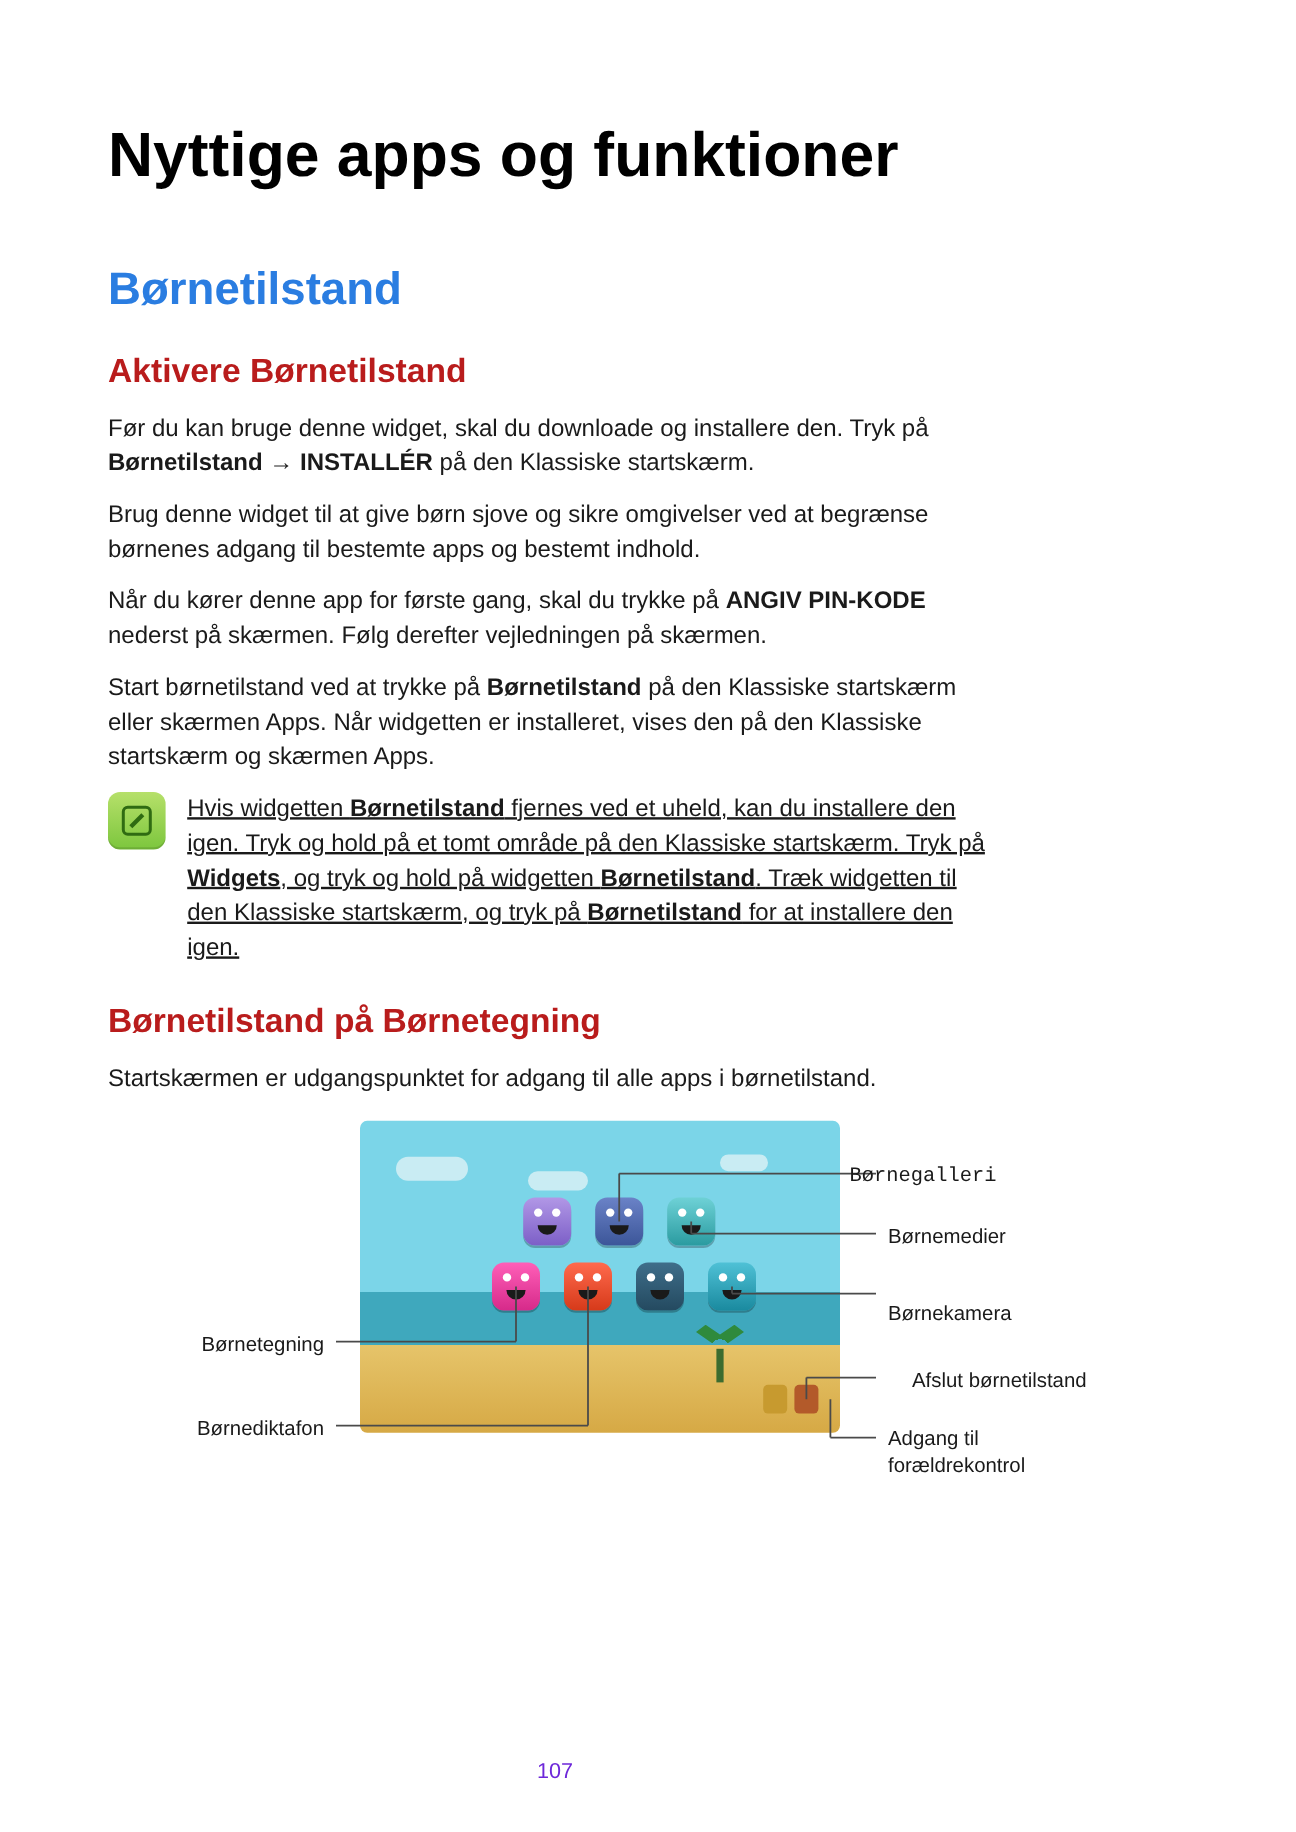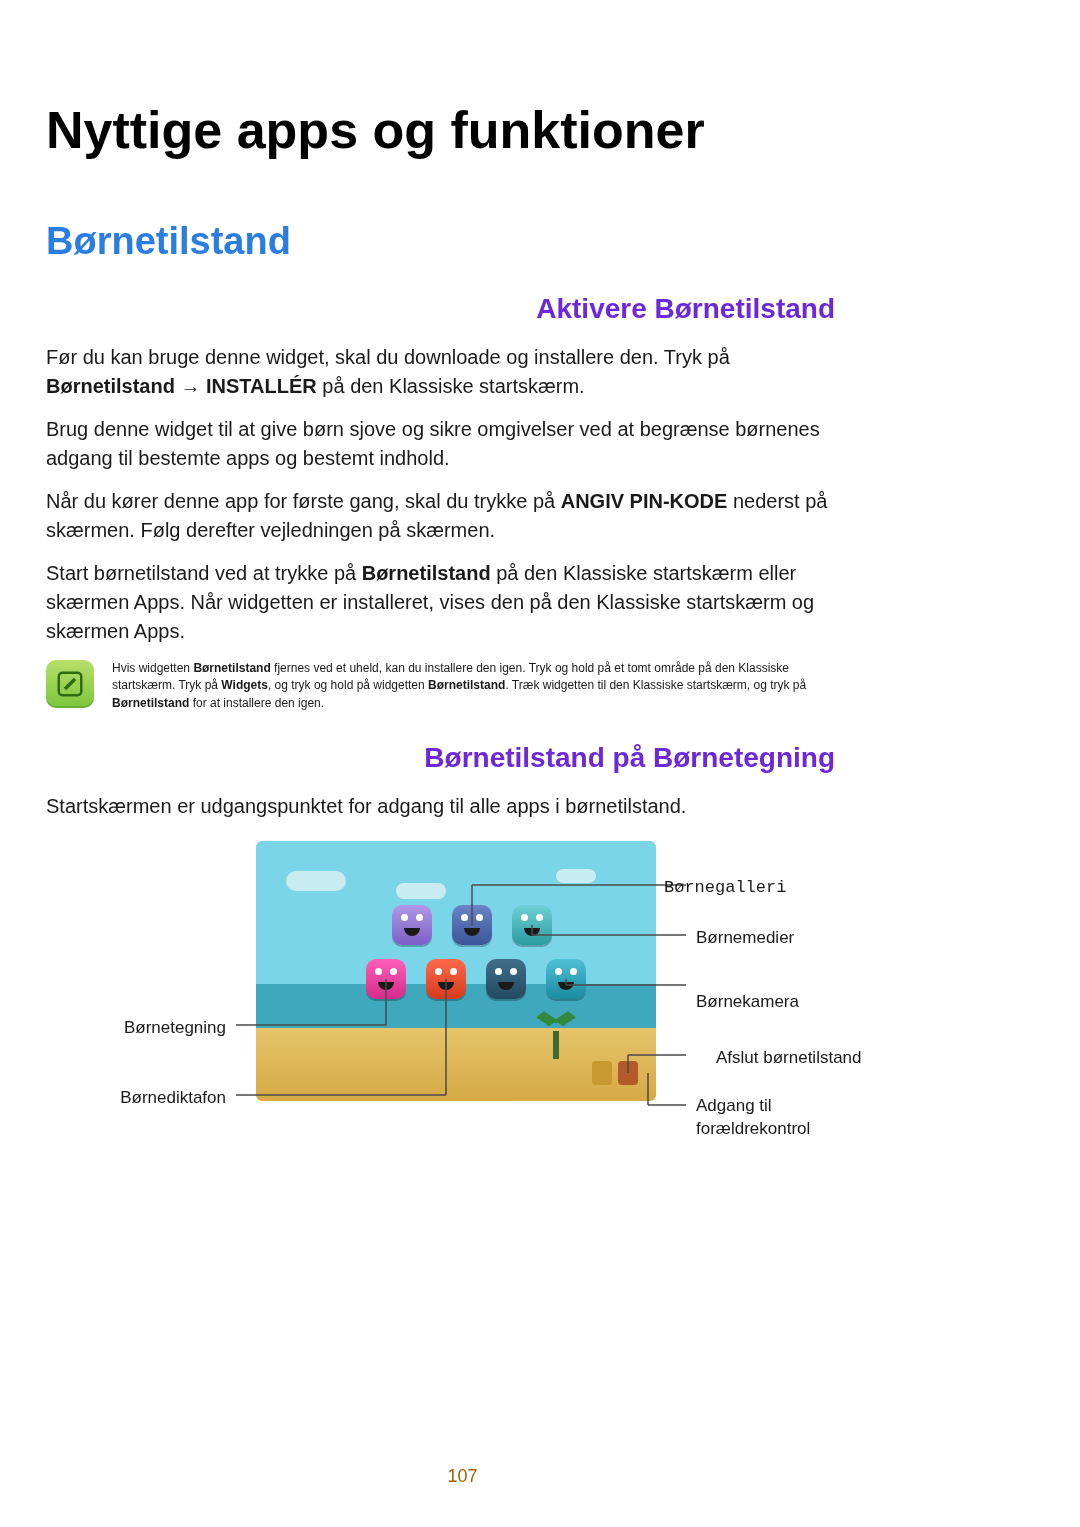--- a/index.html
+++ b/index.html
@@ -6,41 +6,40 @@
     margin: 0;
     padding: 0;
     background: #ffffff;
     font-family: Arial, Helvetica, sans-serif;
     color: #1a1a1a;
   }
   .page {
     width: 925px;
     height: 1527px;
     box-sizing: border-box;
-    padding: 100px 90px 40px 46px;
+    padding: 100px 90px 40px 90px;
     position: relative;
   }
   h1.title {
     font-size: 52px;
     font-weight: bold;
     margin: 0 0 60px 0;
     color: #000;
   }
   h2.section {
     font-size: 38px;
     font-weight: bold;
     color: #2a7de1;
     margin: 0 0 30px 0;
   }
   h3.subsection {
     font-size: 28px;
     font-weight: bold;
-    color: #6d28d9;
+    color: #b91c1c;
     margin: 30px 0 18px 0;
-    text-align: right;
   }
   p.body-text {
     font-size: 20px;
     line-height: 1.45;
     margin: 0 0 14px 0;
   }
   .bold { font-weight: bold; }
   .note-block {
     display: flex;
     gap: 18px;
@@ -52,22 +51,23 @@
     border-radius: 10px;
     background: linear-gradient(#b6e06a, #7cc63d);
     display: flex;
     align-items: center;
     justify-content: center;
     box-shadow: inset 0 -2px 0 rgba(0,0,0,.12);
   }
   .note-icon svg { width: 30px; height: 30px; }
   .note-text {
     flex: 1;
-    font-size: 12px;
+    font-size: 20px;
     line-height: 1.45;
+    text-decoration: underline;
   }
   .diagram-area {
     position: relative;
     width: 900px;
     height: 320px;
     margin: 20px auto 0 auto;
   }
   .tablet-ui {
     position: absolute;
     left: 210px;
@@ -163,21 +163,21 @@
   svg.leads line {
     stroke: #4a4a4a;
     stroke-width: 1.5;
   }
   .page-num {
     position: absolute;
     bottom: 40px;
     left: 0; right: 0;
     text-align: center;
     font-size: 18px;
-    color: #a16207;
+    color: #6d28d9;
     margin-top: 12px;
   }
 </style>
 </head>
 <body>
 
 <div class="page">
 
   <h1 class="title">Nyttige apps og funktioner</h1>
 

